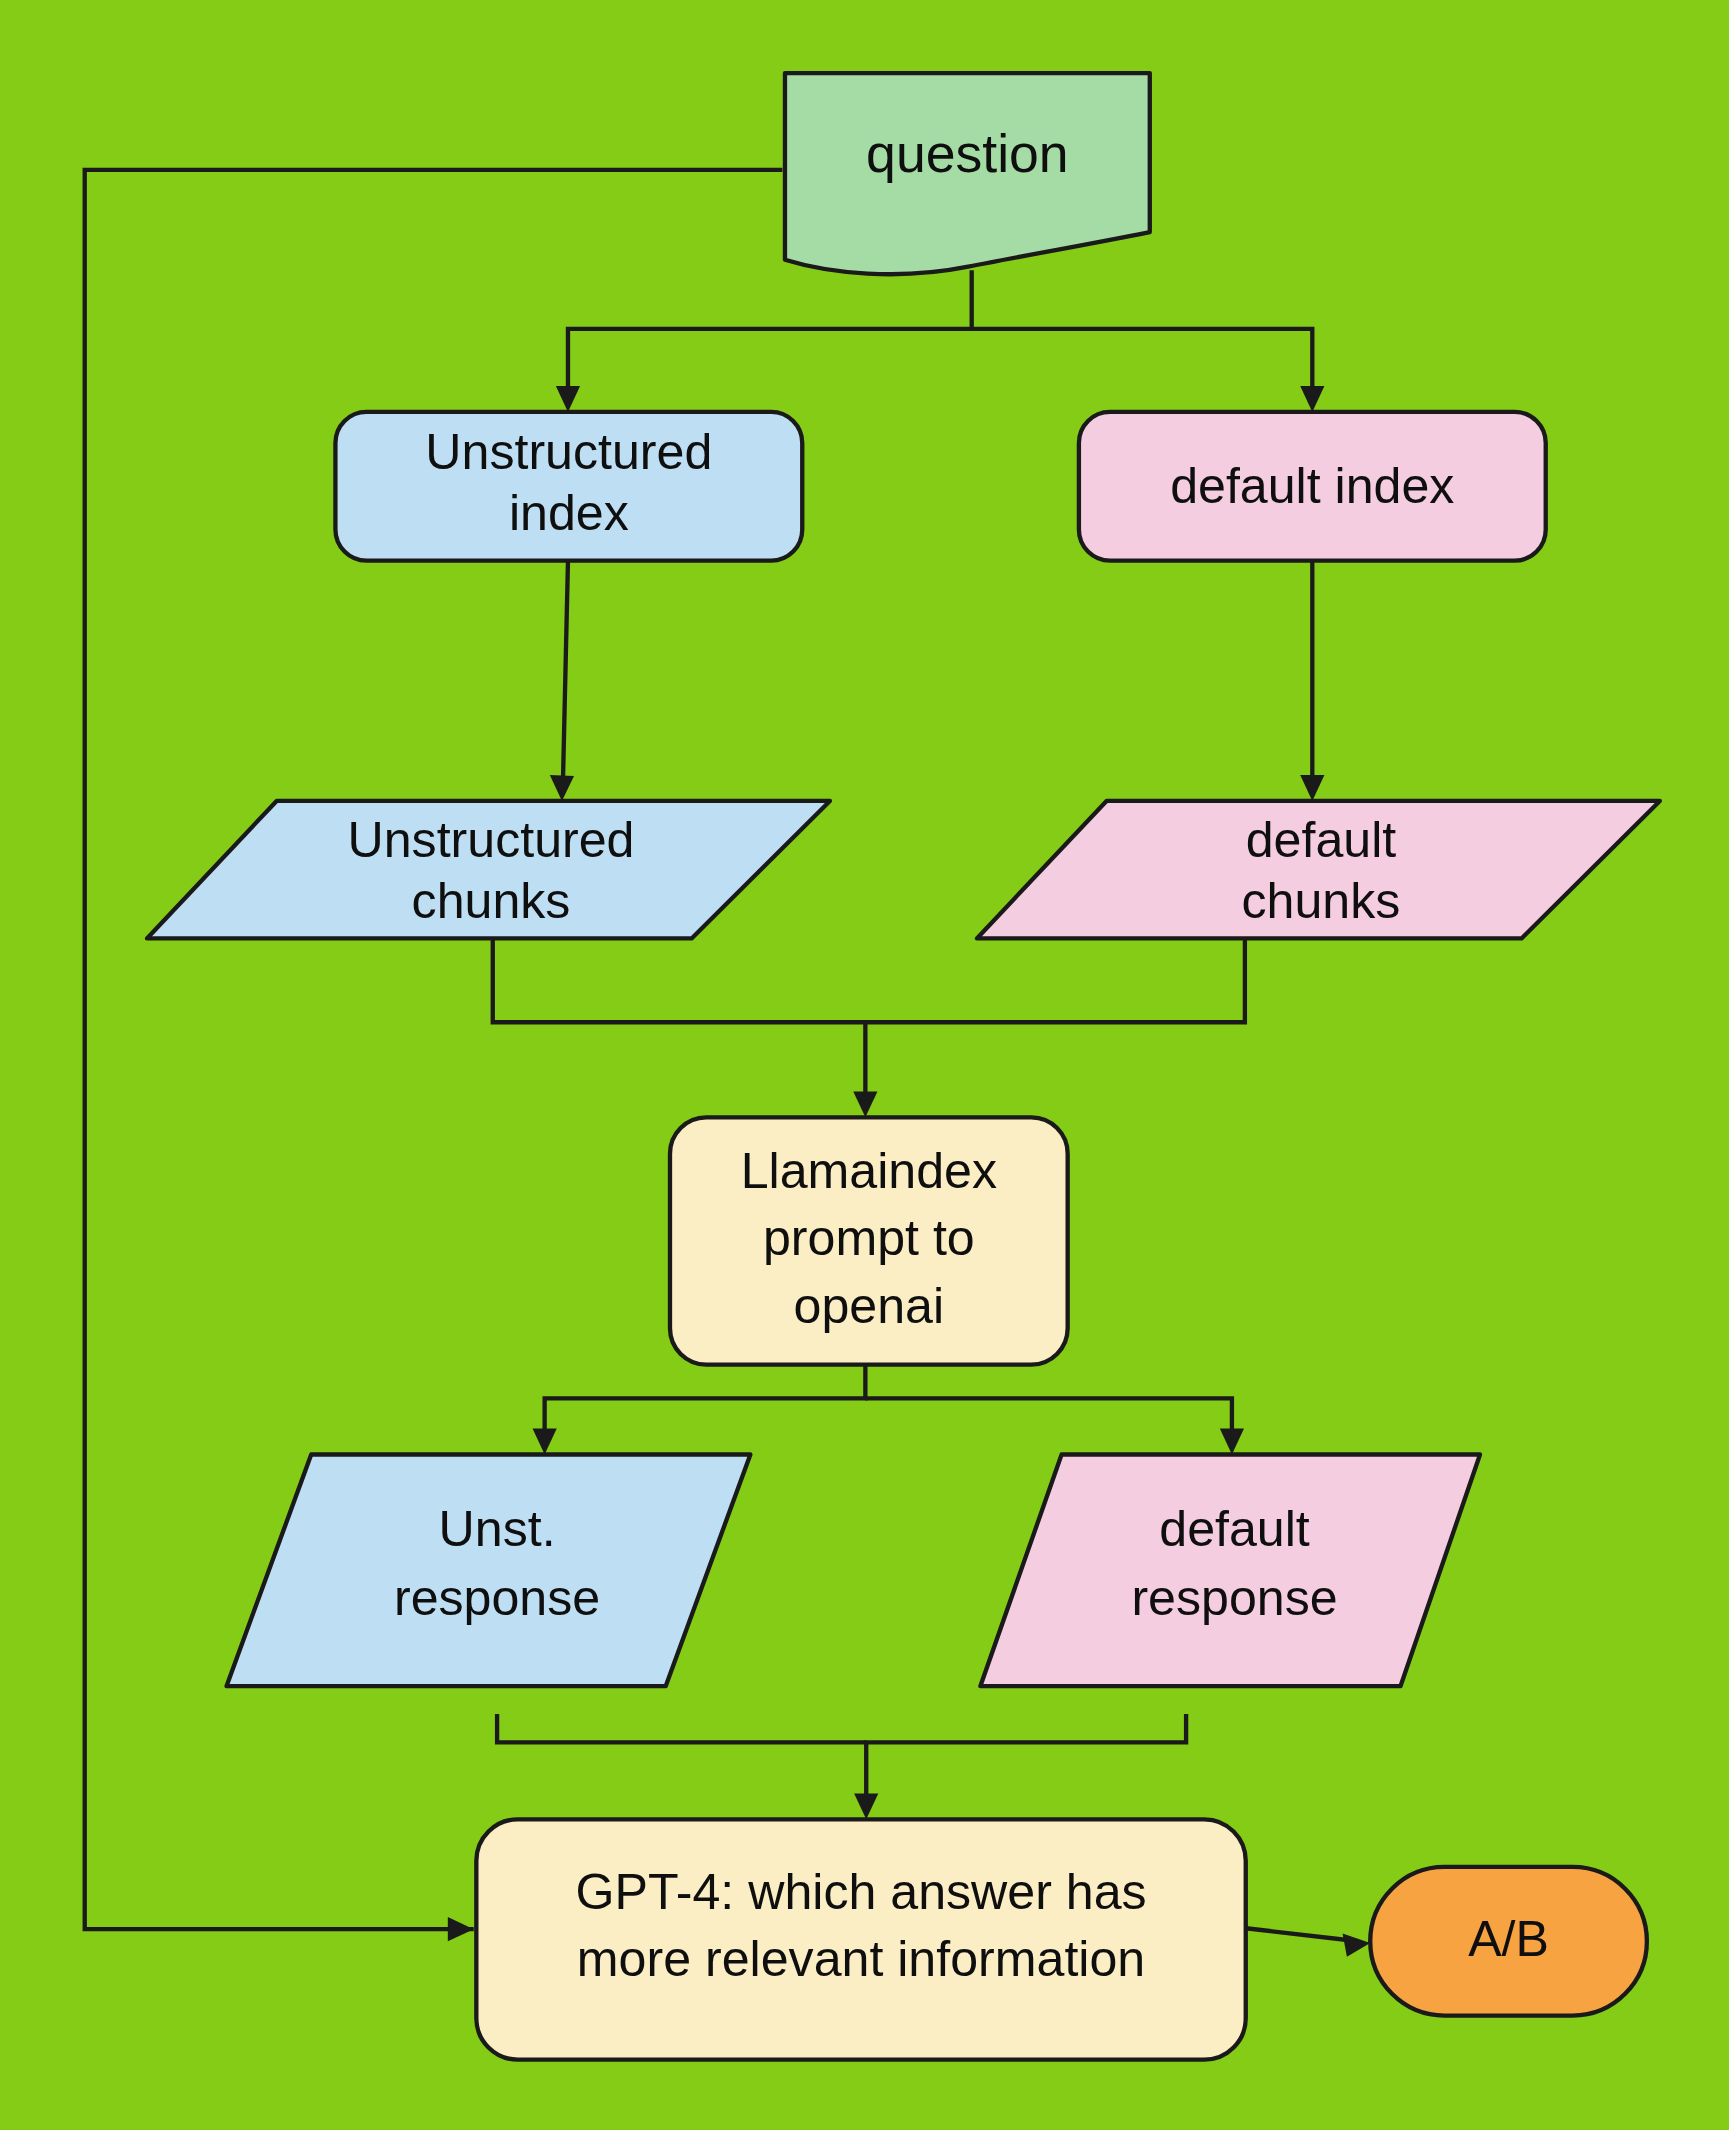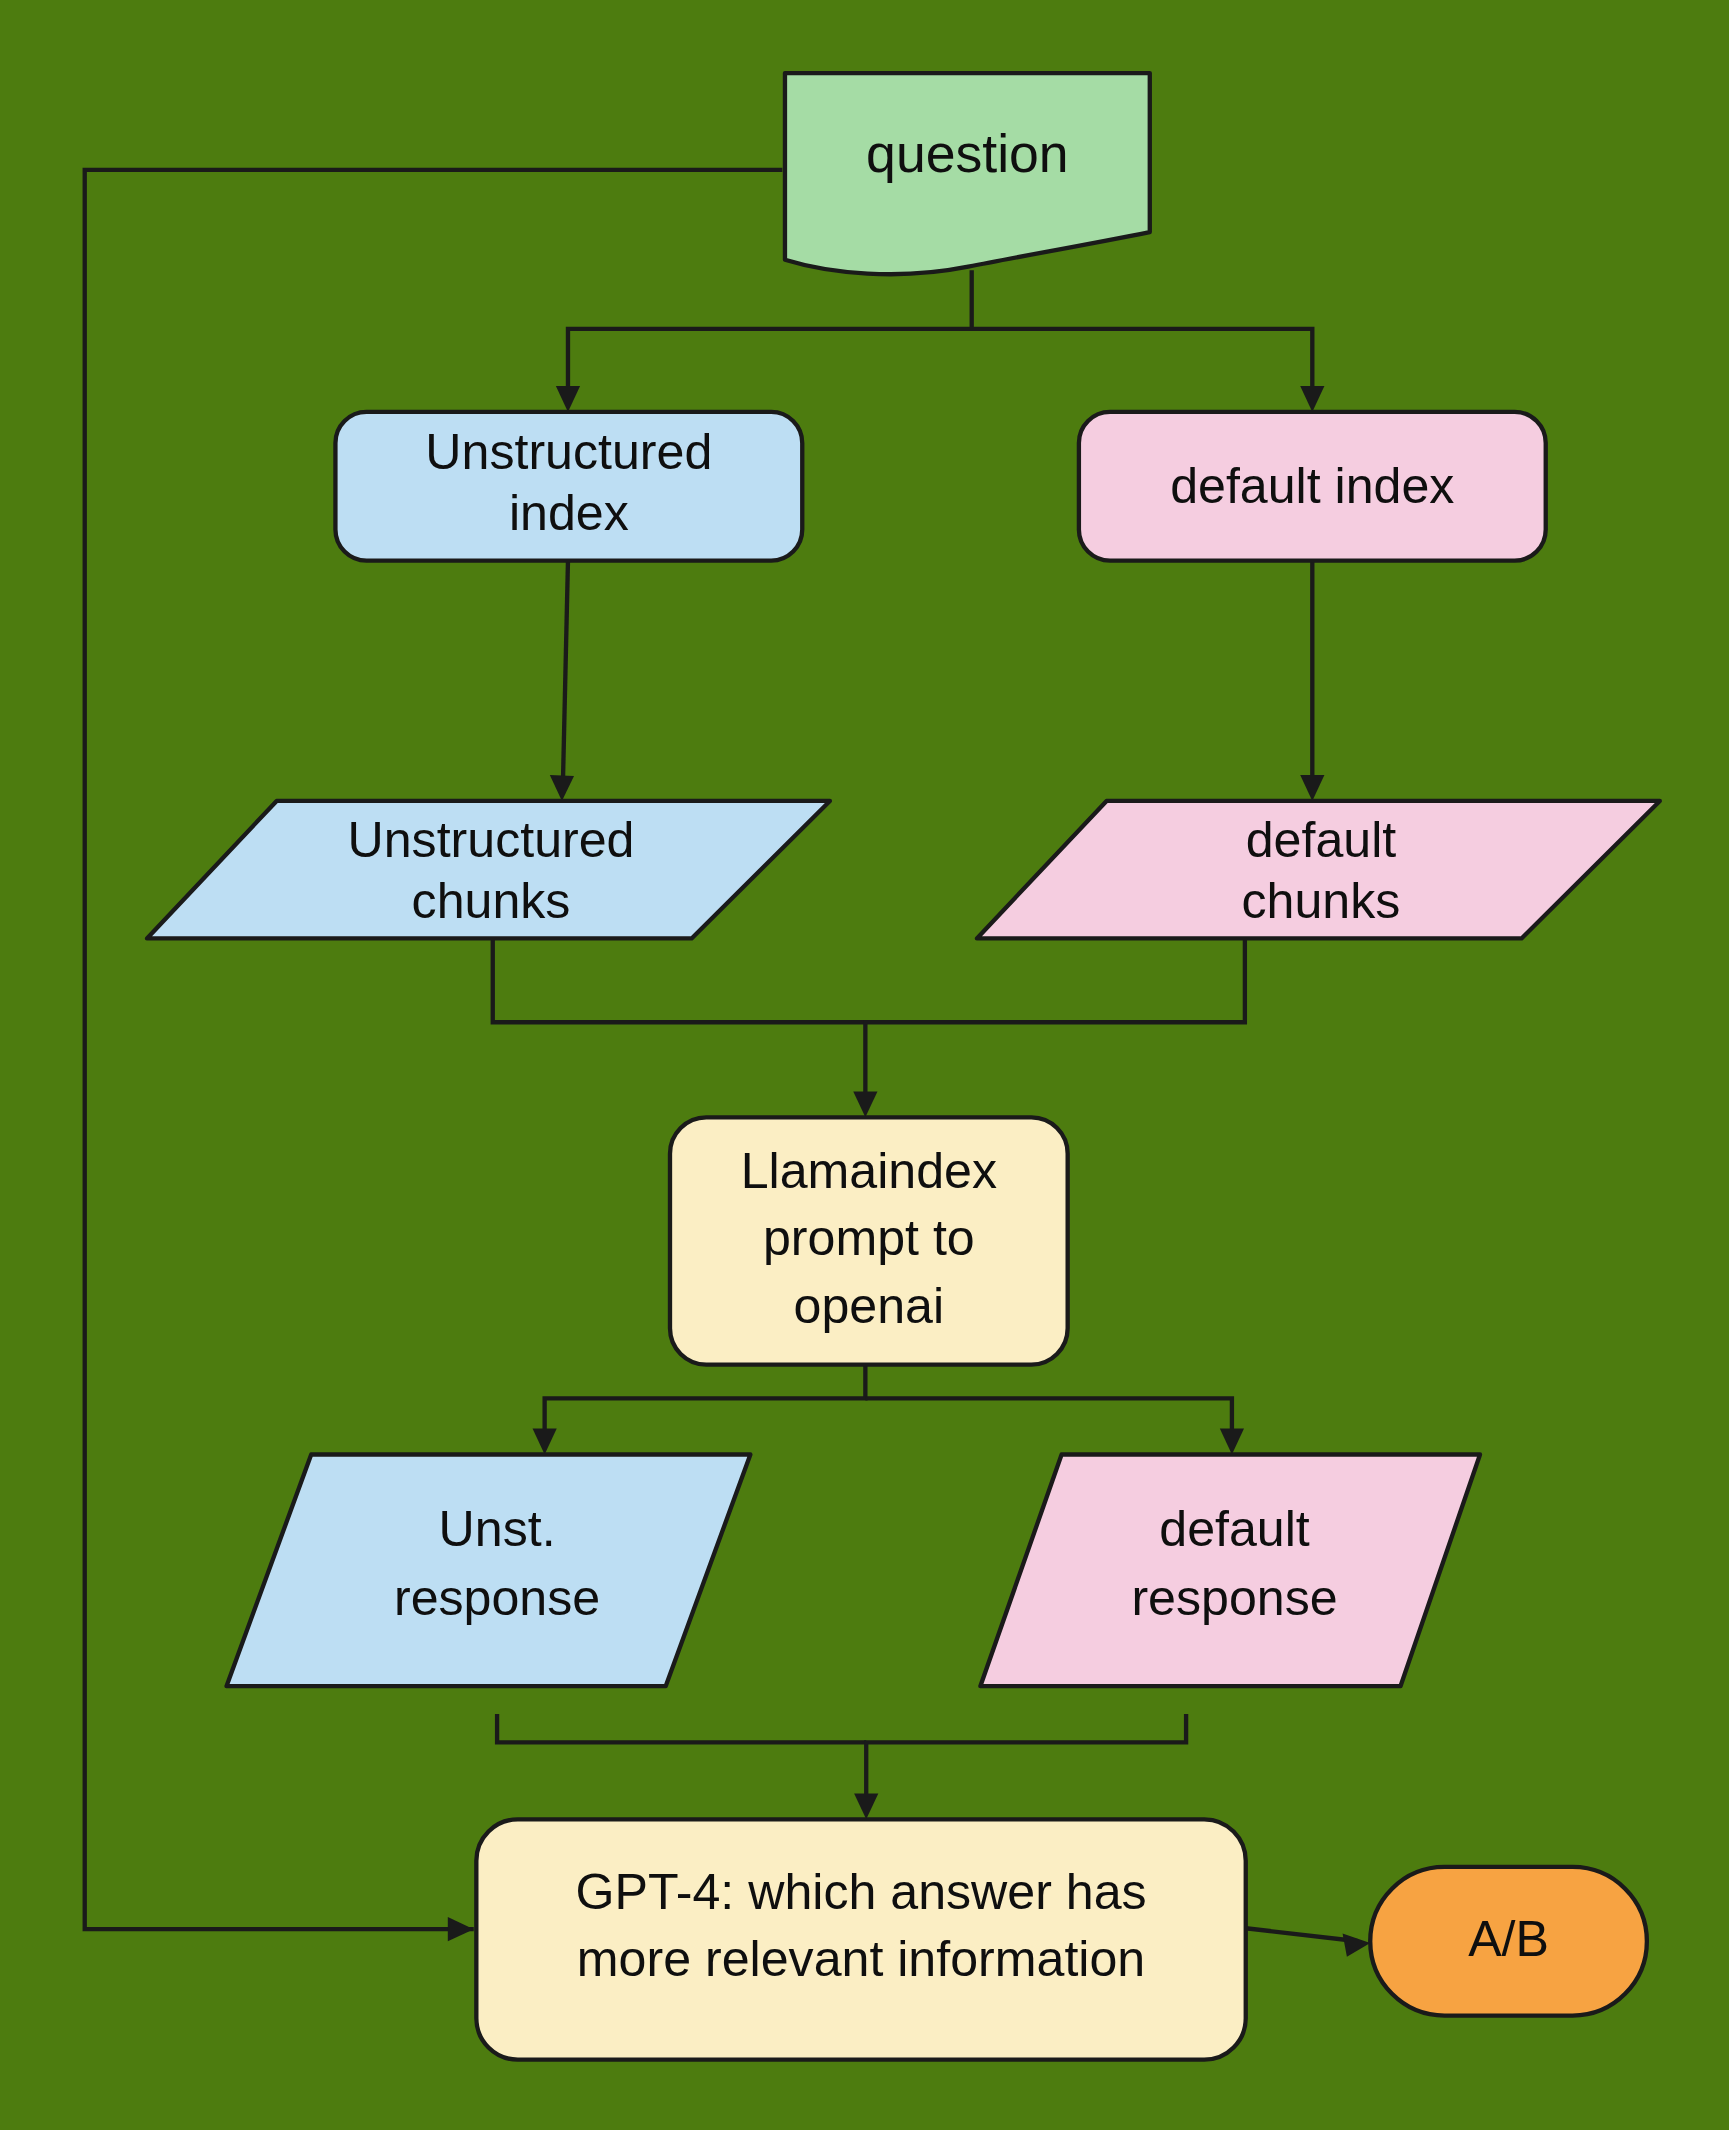--- a/index.html
+++ b/index.html
@@ -10,21 +10,21 @@
   body {
     width: 1729px;
     height: 2131px;
     font-family: "Liberation Sans", sans-serif;
     overflow: hidden;
   }
   #diagram-root {
     position: relative;
     width: 1729px;
     height: 2131px;
-    background: #4d7c0f;
+    background: #84cc16;
   }
   svg#flowchart {
     display: block;
     width: 1729px;
     height: 2131px;
   }
   .node-shape {
     stroke: #1a1a1a;
     stroke-width: 5;
     stroke-linejoin: round;

